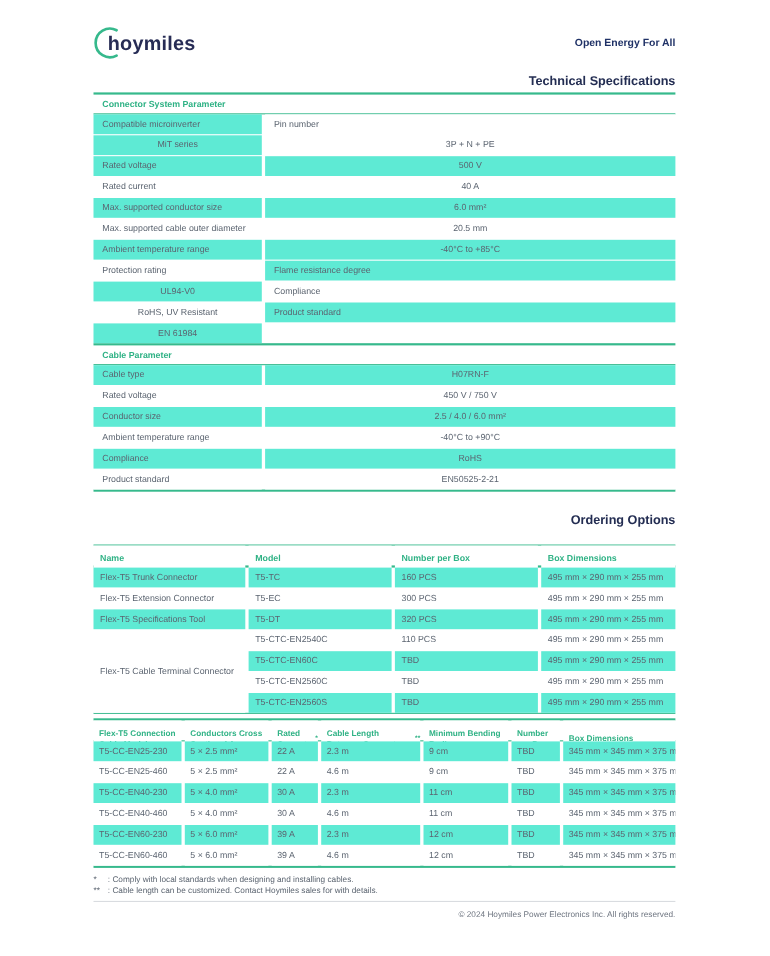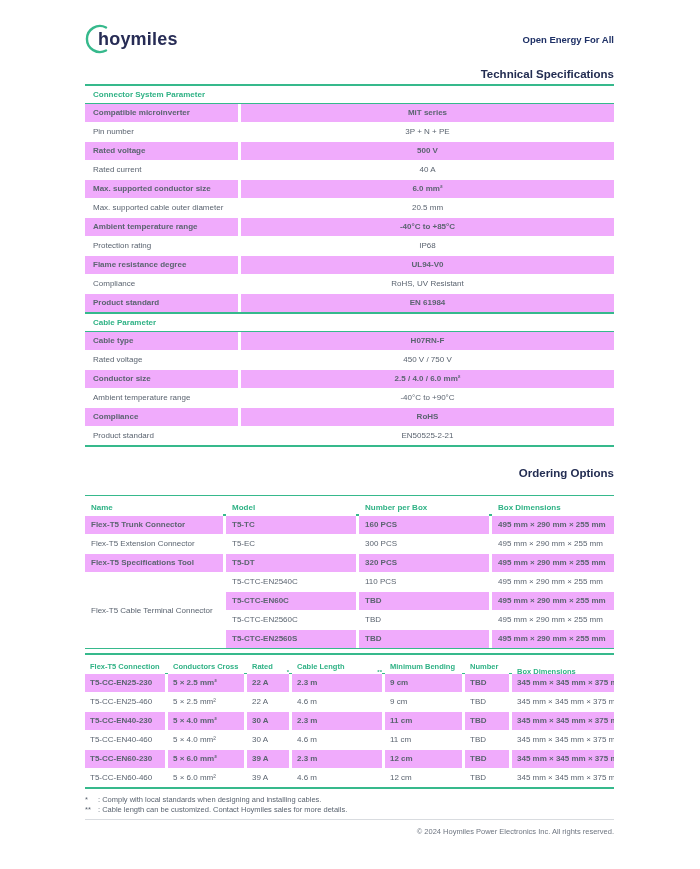--- a/index.html
+++ b/index.html
@@ -18,21 +18,21 @@
   .h1.ordering{margin-top:20px;margin-bottom:16px;}
   
   .rule{height:1.5px;background:#36b98c;}
   .rule-gray{height:1px;background:#d9dce0;margin-top:3px;}
   .gap4{height:4px;}
   
   .section-title{height:17px;line-height:17px;font-size:8px;font-weight:700;color:#2fb285;padding-left:8px;}
   
   .spec-grid{display:grid;grid-template-columns:153px 1fr;gap:1px 3px;}
   .cell{background:#ffffff;font-size:8px;color:#5b6470;height:18px;line-height:18px;overflow:hidden;white-space:nowrap;}
-  .cell.g{background:#f0abfc;font-weight:bold;}
+  .cell.g{background:#5eead4;}
   .spec-grid .label{padding-left:8px;}
   .spec-grid .value{text-align:center;}
   
   .ord-grid{display:grid;grid-template-columns:138px 130px 130px 1fr;gap:1px 3px;grid-auto-rows:18px;grid-auto-flow:row;}
   .ord-grid .cell{padding-left:6px;}
   .ord-grid.head .cell{height:23px;line-height:23px;font-weight:700;color:#2fb285;font-size:8px;background:#ffffff;}
   .merged{grid-row:span 4;display:flex;align-items:center;background:#ffffff;height:auto;line-height:11px;}
   
   .cable-grid{display:grid;grid-template-columns:80px 76px 42px 90px 77px 44px 1fr;gap:1px 3px;grid-auto-rows:18px;}
   .cable-grid .cell{padding-left:5px;}
@@ -60,35 +60,34 @@
   </div>
 
   <div class="h1">Technical Specifications</div>
 
   <div class="rule"></div>
   <div class="section-title">Connector System Parameter</div>
   <div class="rule"></div>
 
   <div class="spec-grid">
     <div class="cell label g">Compatible microinverter</div>
+    <div class="cell label">Pin number</div>
     <div class="cell value g">MiT series</div>
-    <div class="cell label">Pin number</div>
     <div class="cell value">3P + N + PE</div>
     <div class="cell label g">Rated voltage</div>
     <div class="cell value g">500 V</div>
     <div class="cell label">Rated current</div>
     <div class="cell value">40 A</div>
     <div class="cell label g">Max. supported conductor size</div>
     <div class="cell value g">6.0 mm²</div>
     <div class="cell label">Max. supported cable outer diameter</div>
     <div class="cell value">20.5 mm</div>
     <div class="cell label g">Ambient temperature range</div>
     <div class="cell value g">-40°C to +85°C</div>
     <div class="cell label">Protection rating</div>
-    <div class="cell value">IP68</div>
     <div class="cell label g">Flame resistance degree</div>
     <div class="cell value g">UL94-V0</div>
     <div class="cell label">Compliance</div>
     <div class="cell value">RoHS, UV Resistant</div>
     <div class="cell label g">Product standard</div>
     <div class="cell value g">EN 61984</div>
   </div>
 
   <div class="rule"></div>
   <div class="section-title">Cable Parameter</div>
@@ -243,20 +242,20 @@
   </div>
   <div class="rule"></div>
 
   <div class="footnotes">
     <div class="fn">
       <span class="fn-marker">*</span>
       <span class="fn-text">: Comply with local standards when designing and installing cables.</span>
     </div>
     <div class="fn">
       <span class="fn-marker">**</span>
-      <span class="fn-text">: Cable length can be customized. Contact Hoymiles sales for more details.</span>
+      <span class="fn-text">: Cable length can be customized. Contact Hoymiles sales for with details.</span>
     </div>
   </div>
 
   <div class="rule-gray"></div>
   <div class="copyright">© 2024 Hoymiles Power Electronics Inc. All rights reserved.</div>
 
 </div>
 
 </body></html>

